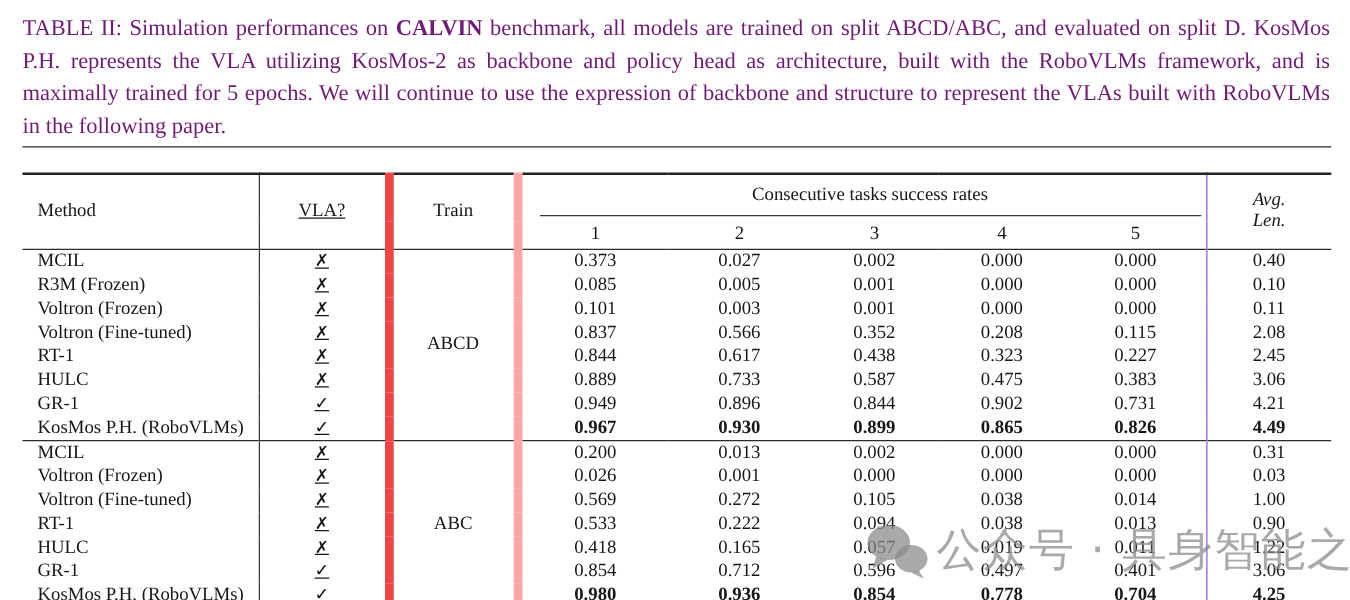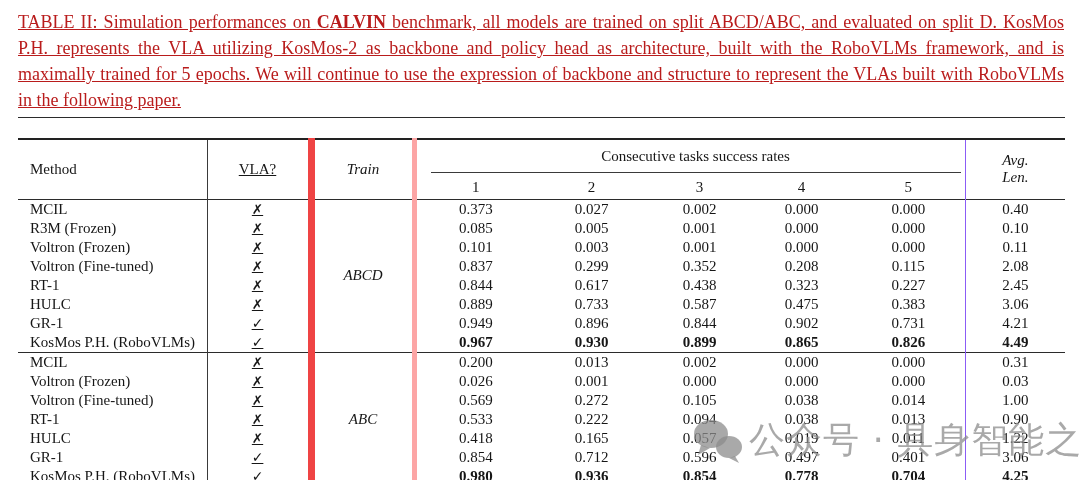--- a/index.html
+++ b/index.html
@@ -12,22 +12,21 @@
     position:relative;
     overflow:hidden;
   }
 
   
   .caption {
     margin:9px 16px 4px 18px;
     font-size:18px;
     line-height:26px;
     text-align:justify;
-    color:#b91c1c;
-    text-decoration:underline;
+    color:#701a75;
   }
   .caption .b { font-weight:bold; }
 
   
   .tablewrap {
     margin:3px 15px 0 18px;
     border-top:1px solid #2b2b2b;      
     border-bottom:1px solid #2b2b2b;   
     padding:20px 0;
   }
@@ -47,21 +46,21 @@
     height:19px;
     white-space:nowrap;
     overflow:hidden;
   }
   thead { border-bottom:1px solid #2b2b2b; }
   thead tr.h1 th { height:35px; vertical-align:middle; }
   thead tr.h2 th { height:22px; vertical-align:middle; }
 
   .c-method { text-align:left; padding-left:12px; border-right:1px solid #3a3a3a; }
   .c-vla    { border-right:7px solid #ef4444;text-decoration:underline; }
-  .c-train  { border-right:5px solid #fca5a5; vertical-align:middle;font-style:italic; }
+  .c-train  { border-right:7px solid #fca5a5; vertical-align:middle; }
   .c-avg    { border-left:1px solid #8b5cf6; }
 
   th.c-group { vertical-align:top; padding:0; }
   .group-label {
     margin:0 4px 4px 14px;
     padding:7px 0 6px 0;
     border-bottom:1px solid #3a3a3a;
   }
   th.c-avg { font-style:italic; vertical-align:middle; }
   th.c-avg div { line-height:17px; }
@@ -159,21 +158,21 @@
           <td class="c-num">0.003</td>
           <td class="c-num">0.001</td>
           <td class="c-num">0.000</td>
           <td class="c-num">0.000</td>
           <td class="c-avg">0.11</td>
         </tr>
         <tr>
           <td class="c-method">Voltron (Fine-tuned)</td>
           <td class="c-vla"><span class="m-x">✗</span></td>
           <td class="c-num">0.837</td>
-          <td class="c-num">0.299</td>
+          <td class="c-num">0.566</td>
           <td class="c-num">0.352</td>
           <td class="c-num">0.208</td>
           <td class="c-num">0.115</td>
           <td class="c-avg">2.08</td>
         </tr>
         <tr>
           <td class="c-method">RT-1</td>
           <td class="c-vla"><span class="m-x">✗</span></td>
           <td class="c-num">0.844</td>
           <td class="c-num">0.617</td>

